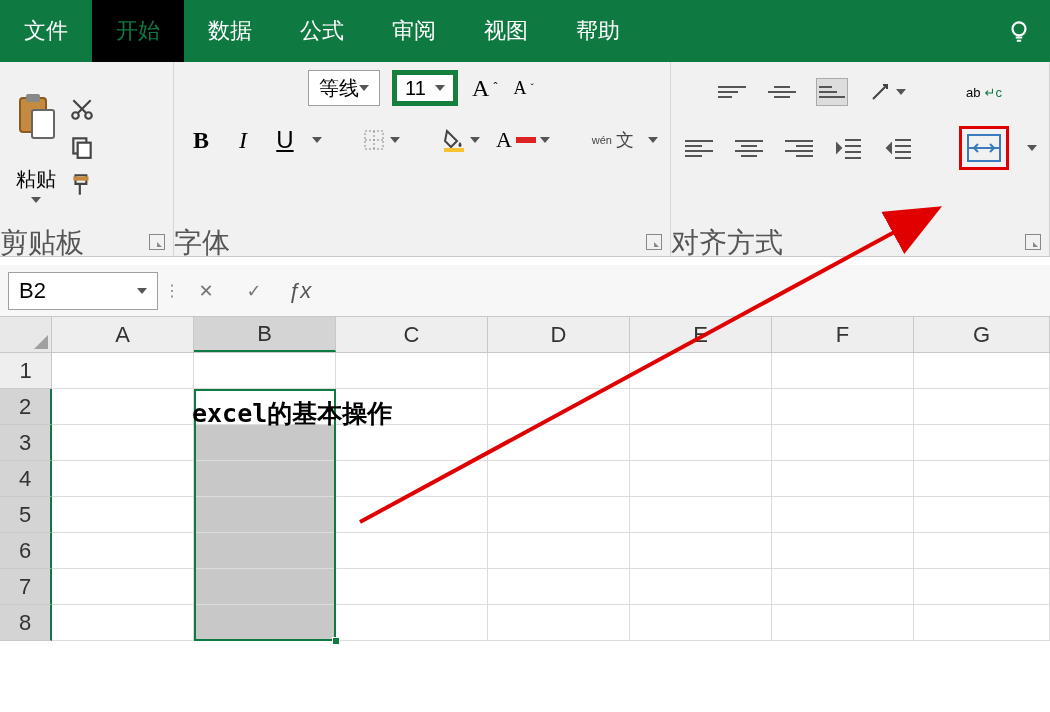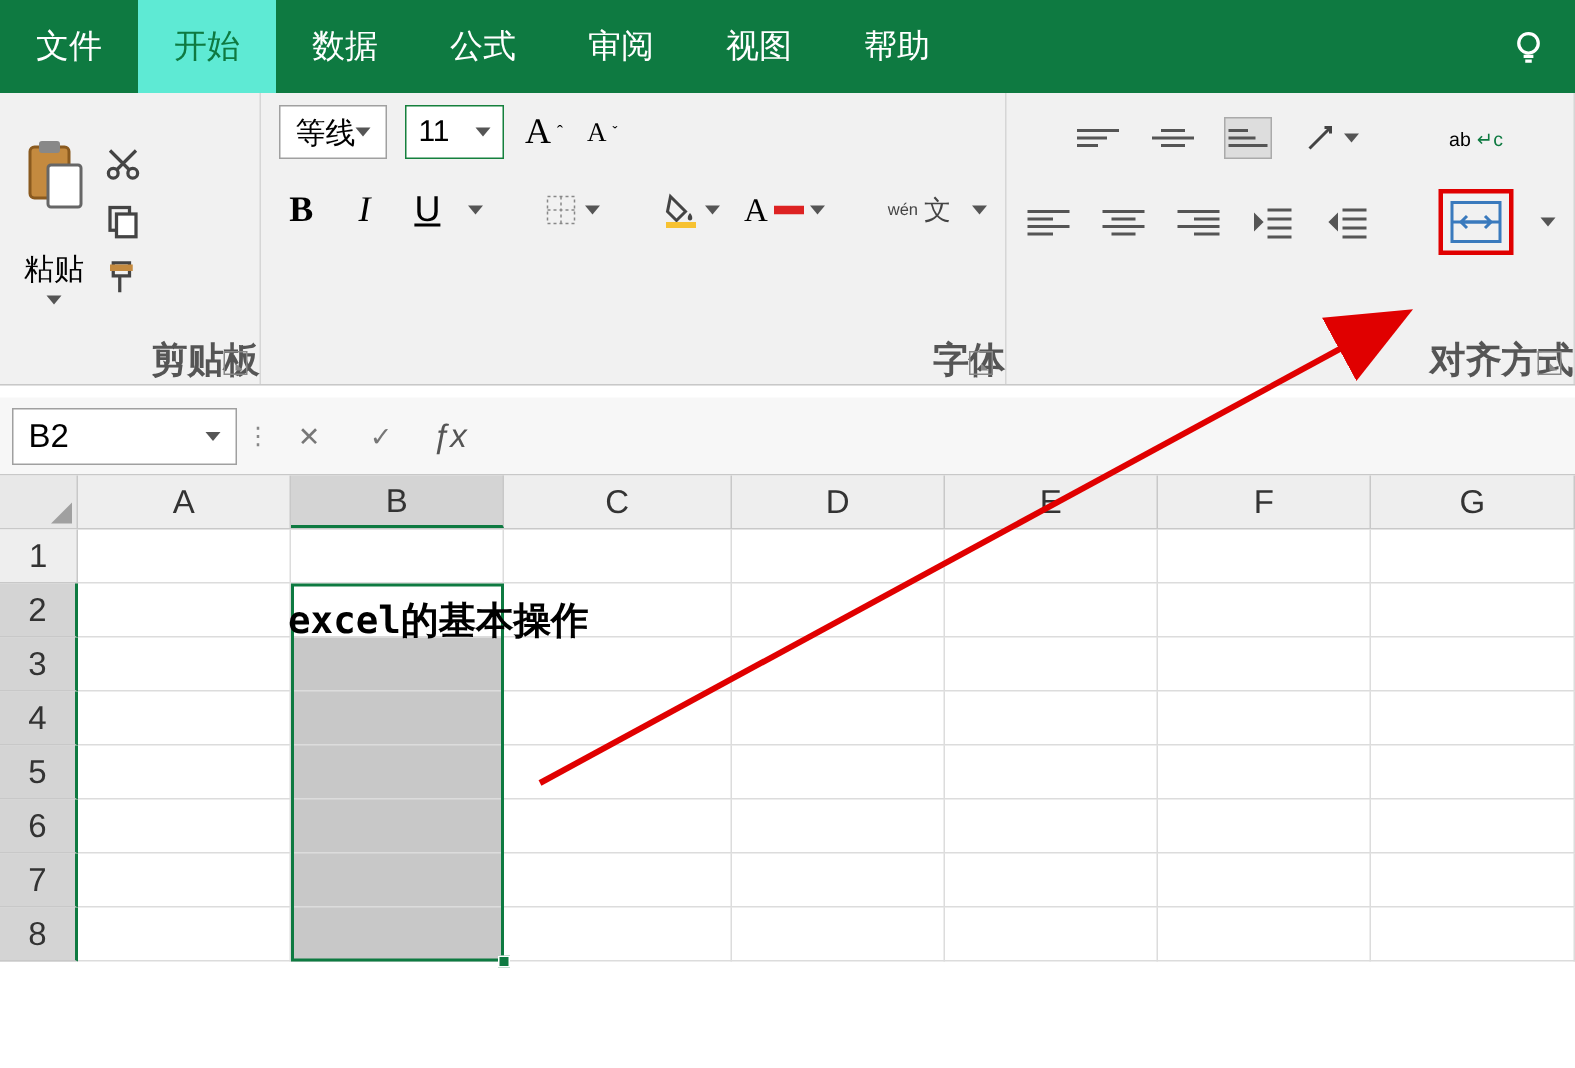--- a/index.html
+++ b/index.html
@@ -2,46 +2,46 @@
 <html><head>
 <meta charset="utf-8">
 <style>
 * { box-sizing: border-box; margin: 0; padding: 0; font-family: "Microsoft YaHei", Arial, sans-serif; }
 
 body { background: #fff; width: 1050px; height: 712px; overflow: hidden; position: relative; }
 
 
 .tabs { height: 62px; background: #0e7a41; display: flex; align-items: stretch; color: #fff; }
 .tab { padding: 0 24px; display: flex; align-items: center; font-size: 22px; cursor: pointer; }
-.tab.active { background: #5eead4; color: #0e7a41; }
+.tab.active { background: #000000; color: #0e7a41; }
 .bulb { margin-left: auto; padding: 0 18px; display: flex; align-items: center; }
 .bulb svg { stroke: #fff; }
 
 
 .ribbon { background: #f1f1f1; border-bottom: 1px solid #c8c8c8; display: flex; height: 195px; }
 .rgroup { border-right: 1px solid #d6d6d6; display: flex; flex-direction: column; position: relative; }
 .rgroup-body { flex: 1; display: flex; align-items: center; padding: 8px 12px 0 12px; }
-.rgroup-label { height: 32px; font-size: 24px; color: #555; text-align: right; position: relative; font-weight: bold; }
+.rgroup-label { height: 32px; font-size: 28px; color: #555; text-align: left; position: relative; }
 .launcher { position: absolute; right: 8px; bottom: 6px; width: 16px; height: 16px; border: 1px solid #888; cursor: pointer; }
 .launcher::after { content: ""; position: absolute; right: 2px; bottom: 2px; width: 0; height: 0; border-left: 5px solid #888; border-top: 5px solid transparent; }
 
 
 .clip-left { display: flex; flex-direction: column; align-items: center; gap: 4px; }
 .clip-icon { width: 48px; height: 48px; position: relative; }
 .paste-lbl { font-size: 20px; margin-top: 22px; }
 .clip-right { display: flex; flex-direction: column; gap: 10px; margin-left: 8px; }
 .small-icon { width: 28px; height: 28px; display: flex; align-items: center; justify-content: center; cursor: pointer; }
 
 
 .font-g { width: 500px; }
-.font-body { flex-direction: column; align-items: flex-start; gap: 18px; }
+.font-body { flex-direction: column; align-items: center; gap: 18px; }
 .font-row { display: flex; align-items: center; gap: 12px; }
 .font-name { flex: 1; height: 36px; border: 1px solid #a0a0a0; background: #fff; display: flex; align-items: center; padding: 0 10px; font-size: 20px; cursor: pointer; }
 .font-name .dd { margin-left: auto; }
-.font-size { width: 66px; height: 36px; border: 1px solid #15803d; background: #fff; display: flex; align-items: center; padding: 0 8px; font-size: 20px; cursor: pointer; }
+.font-size { width: 66px; height: 36px; border: 5px solid #15803d; background: #fff; display: flex; align-items: center; padding: 0 8px; font-size: 20px; cursor: pointer; }
 .font-size .dd { margin-left: auto; }
 .biu { width: 30px; height: 32px; display: flex; align-items: center; justify-content: center; font-family: "Times New Roman", serif; font-size: 24px; cursor: pointer; }
 .dd { width: 10px; height: 6px; }
 .dd::before { content: ""; display: block; width: 0; height: 0; border-left: 5px solid transparent; border-right: 5px solid transparent; border-top: 6px solid #555; }
 .font-btn { display: flex; align-items: center; gap: 4px; cursor: pointer; padding: 2px; }
 
 
 .align-g { flex: 1; }
 .align-body { flex-direction: column; gap: 20px; padding-top: 16px; }
 .align-row { display: flex; align-items: center; gap: 18px; }

